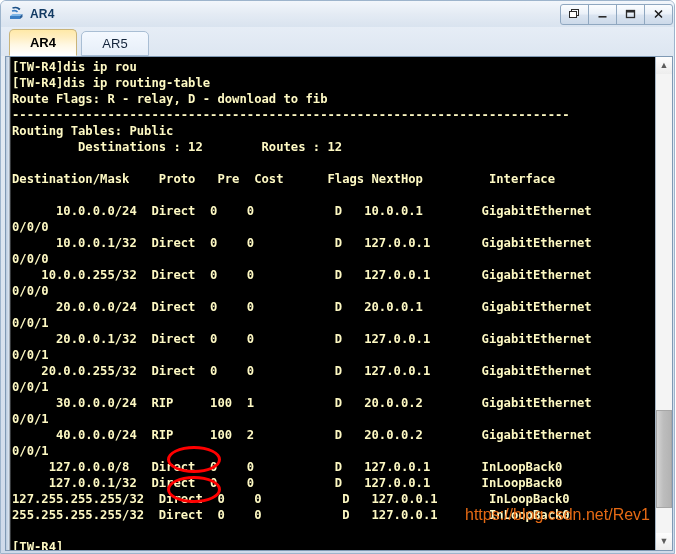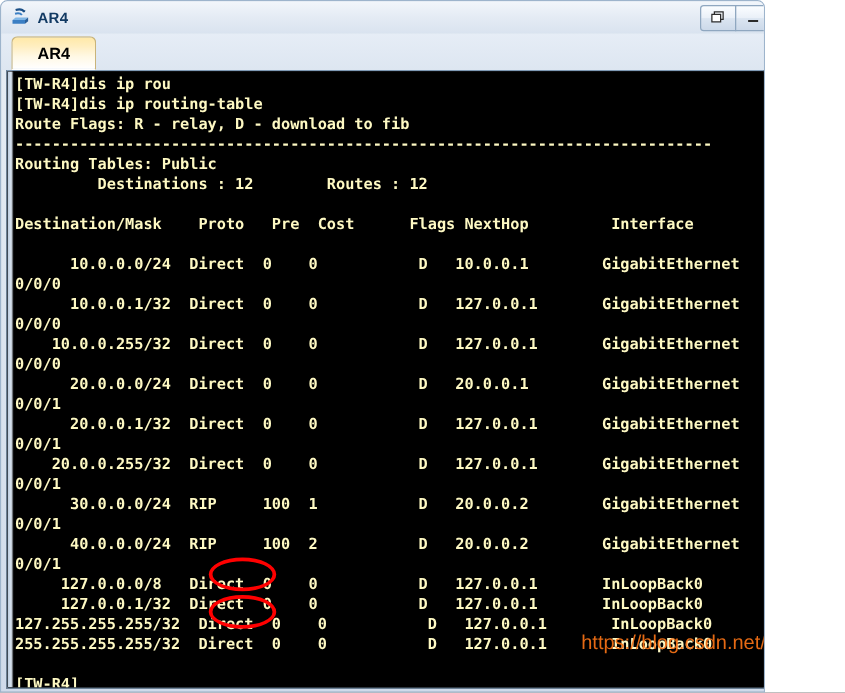--- a/index.html
+++ b/index.html
@@ -11,21 +11,21 @@
     width: 676px;
     height: 554px;
     overflow: hidden;
     font-family: "Liberation Sans", sans-serif;
   }
 
   
   .window {
     position: absolute;
     left: 0; top: 0;
-    width: 612px;
+    width: 675px;
     height: 554px;
     box-sizing: border-box;
     background: linear-gradient(to bottom, #e8eef5 0%, #dde6f0 40%, #cfdaea 100%);
     border: 1px solid #9db4cc;
     border-radius: 6px 6px 0 0;
     overflow: hidden;
   }
 
   
   .titlebar {
@@ -265,20 +265,23 @@
         </svg>
       </div>
     </div>
   </div>
 
   <div class="tabstrip">
     <div class="tabs">
       <div class="tab active">
         <span>AR4</span>
       </div>
+      <div class="tab">
+        <span>AR5</span>
+      </div>
     </div>
   </div>
 
   <div class="term-wrap">
     <div class="term-inner">
       <div class="term-gutter"></div>
       <pre class="term-text" id="term-text" style="color: #fef9c3;">[TW-R4]dis ip rou
 [TW-R4]dis ip routing-table
 Route Flags: R - relay, D - download to fib
 ----------------------------------------------------------------------------

